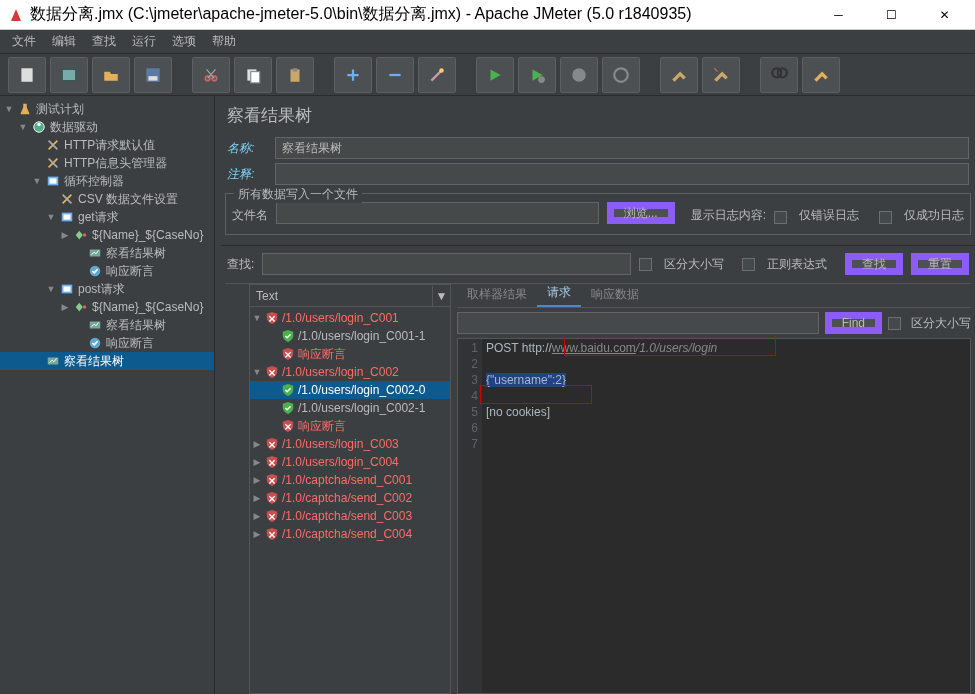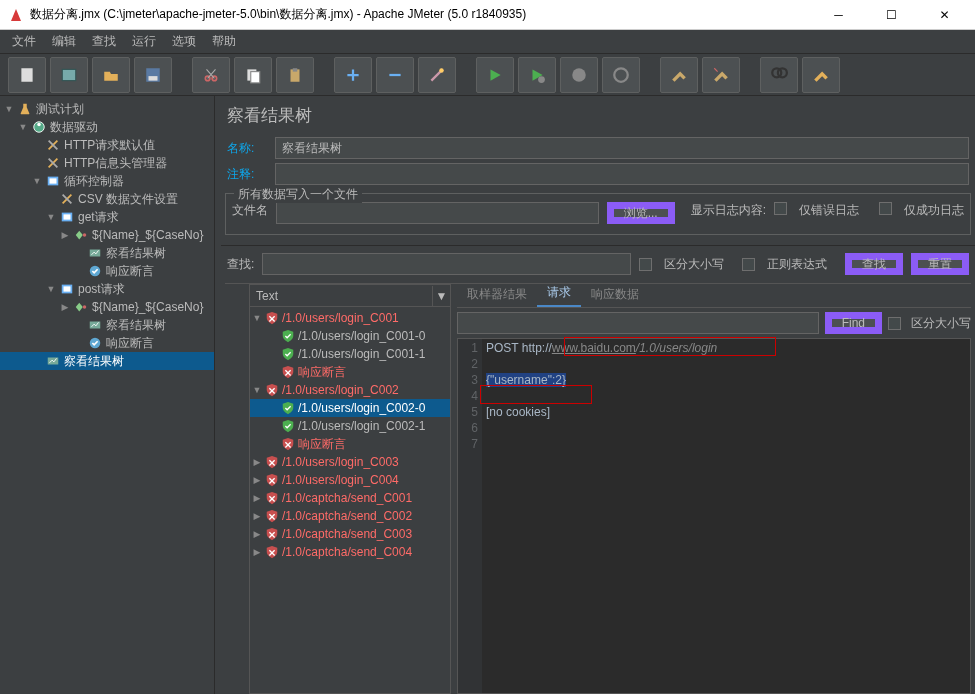--- a/index.html
+++ b/index.html
@@ -1,42 +1,42 @@
 <!DOCTYPE html>
 <html><head>
 <meta charset="utf-8">
 <style>
 * { margin: 0; padding: 0; box-sizing: border-box; font-family: "Microsoft YaHei", Arial, sans-serif; font-size: 12px; }
 body { background: #3c3f41; color: #bbbbbb; width: 975px; height: 694px; overflow: hidden; }
 .titlebar { background: #ffffff; height: 30px; display: flex; align-items: center; padding: 0 8px; color: #000; border-bottom: 1px solid #ccc; }
 .titlebar-icon { width: 16px; height: 16px; margin-right: 6px; }
-.titlebar-text { flex: 1; font-size: 12px; }
+.titlebar-text { flex: 1; font-size: 16px; }
 .titlebar-controls { display: flex; gap: 8px; }
 .titlebar-btn { width: 45px; height: 28px; display: flex; align-items: center; justify-content: center; color: #000; }
 .menubar { background: #3c3f41; height: 24px; display: flex; align-items: center; padding: 0 4px; border-bottom: 1px solid #2b2b2b; }
 .menu-item { padding: 2px 8px; color: #bbbbbb; }
 .toolbar { background: #3c3f41; height: 42px; display: flex; align-items: center; padding: 0 8px; gap: 4px; border-bottom: 1px solid #2b2b2b; }
 .tool-btn { width: 38px; height: 36px; background: #4c5052; border: 1px solid #5e6060; display: flex; align-items: center; justify-content: center; border-radius: 2px; }
 .tool-sep { width: 12px; }
 .main { display: flex; height: 598px; }
 .tree-panel { width: 215px; background: #3c3f41; border-right: 1px solid #2b2b2b; padding: 4px 0; overflow: hidden; }
 .tree-node { display: flex; align-items: center; height: 18px; padding-left: 4px; white-space: nowrap; }
 .tree-toggle { width: 10px; color: #888; font-size: 9px; display: inline-block; text-align: center; }
 .tree-icon { width: 16px; height: 16px; margin: 0 3px; display: inline-flex; align-items: center; justify-content: center; }
 .tree-label { color: #bbbbbb; }
 .tree-node.selected { background: #0d5a8e; }
 .tree-node.selected .tree-label { color: #ffffff; }
 .right-panel { flex: 1; display: flex; flex-direction: column; background: #3c3f41; padding: 4px 0 0 6px; }
 .panel-title { font-size: 17px; color: #bbbbbb; padding: 4px 6px 8px 6px; }
 .form-row { display: flex; align-items: center; margin: 2px 6px; gap: 6px; }
-.form-label { color: #0ea5e9; width: 42px; }
+.form-label { color: #7dd3fc; width: 42px; font-style: italic; }
 .form-input { flex: 1; background: #45494a; border: 1px solid #646464; height: 22px; color: #bbbbbb; padding: 0 6px; }
 .fieldset { border: 1px solid #5e6060; margin: 6px 4px; padding: 8px 6px 10px 6px; position: relative; }
 .fieldset-legend { position: absolute; top: -8px; left: 8px; background: #3c3f41; padding: 0 4px; color: #bbbbbb; font-size: 12px; }
-.file-row { display: flex; align-items: flex-start; gap: 8px; }
+.file-row { display: flex; align-items: flex-end; gap: 8px; }
 .file-input { flex: 1; background: #45494a; border: 1px solid #646464; height: 22px; }
 .btn { background: #4c5052; border: 7px solid #8b5cf6; color: #bbbbbb; padding: 3px 10px; height: 22px; display: inline-flex; align-items: center; }
 .checkbox-box { width: 13px; height: 13px; background: #43494a; border: 1px solid #6e6e6e; display: inline-block; margin-right: 4px; }
 .divider { height: 6px; border-top: 1px solid #2b2b2b; margin-top: 4px; }
 .search-row { display: flex; align-items: center; gap: 8px; margin: 2px 6px 6px 6px; }
 .search-input { flex: 1; background: #45494a; border: 1px solid #646464; height: 22px; }
 .results-area { display: flex; flex: 1; margin: 2px 4px 0 4px; border-top: 1px solid #555; padding-left: 24px; }
 .results-tree { width: 202px; border: 1px solid #555; background: #3c3f41; display: flex; flex-direction: column; }
 .results-header { display: flex; align-items: center; background: #3c3f41; border-bottom: 1px solid #555; height: 22px; }
 .results-header-text { flex: 1; padding-left: 6px; color: #bbbbbb; }
@@ -402,30 +402,20 @@
               <span class="rlabel">/1.0/users/login_C001</span>
             </div>
             <div class="result-row pass" style="padding-left: 18px;">
               <span class="tree-toggle"></span>
               <span class="shield">
                 <svg width="14" height="14" viewBox="0 0 16 16">
                   <path d="M8 1l6 2v5c0 4-6 7-6 7s-6-3-6-7V3z" fill="#4caf50"></path>
                   <path d="M5 8l2 2 4-4" stroke="#fff" stroke-width="1.5" fill="none"></path>
                 </svg>
               </span>
-              <span class="rlabel">/1.0/users/login_C001-0</span>
-            </div>
-            <div class="result-row pass" style="padding-left: 18px;">
-              <span class="tree-toggle"></span>
-              <span class="shield">
-                <svg width="14" height="14" viewBox="0 0 16 16">
-                  <path d="M8 1l6 2v5c0 4-6 7-6 7s-6-3-6-7V3z" fill="#4caf50"></path>
-                  <path d="M5 8l2 2 4-4" stroke="#fff" stroke-width="1.5" fill="none"></path>
-                </svg>
-              </span>
               <span class="rlabel">/1.0/users/login_C001-1</span>
             </div>
             <div class="result-row assert" style="padding-left: 18px;">
               <span class="tree-toggle"></span>
               <span class="shield">
                 <svg width="14" height="14" viewBox="0 0 16 16">
                   <path d="M8 1l6 2v5c0 4-6 7-6 7s-6-3-6-7V3z" fill="#c84f4f"></path>
                   <path d="M5 6l6 6M11 6l-6 6" stroke="#fff" stroke-width="1.5"></path>
                 </svg>
               </span>

